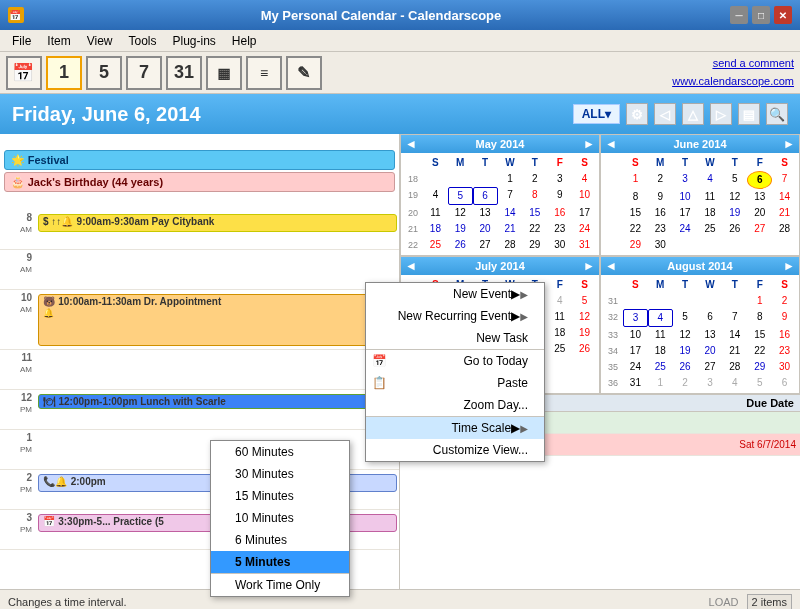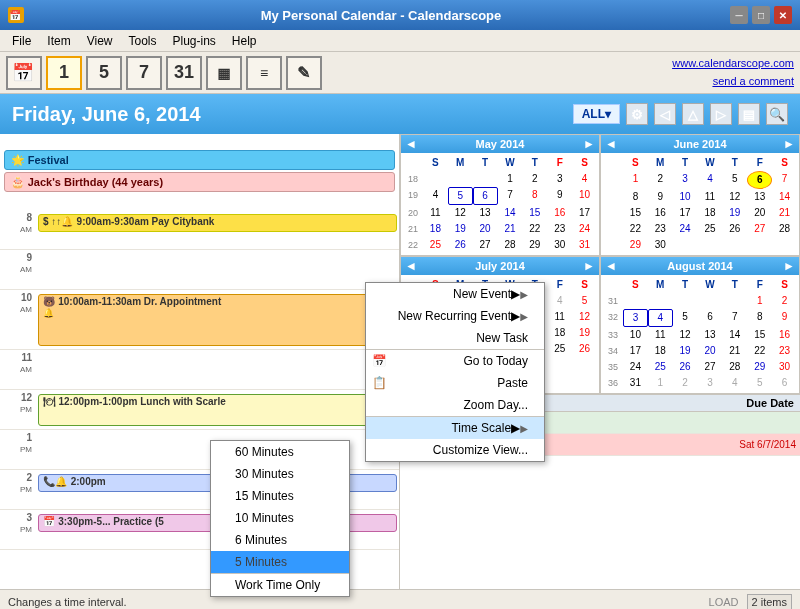--- a/index.html
+++ b/index.html
@@ -169,21 +169,21 @@
       left: 2px;
       right: 2px;
       border-radius: 3px;
       padding: 1px 4px;
       font-size: 10px;
       cursor: pointer;
       font-weight: bold;
     }
     .ev-pay { background: #fde047; border: 1px solid #c8c800; color: #333; top: 4px; height: 18px; }
     .ev-dr { background: #ffd080; border: 1px solid #d09000; color: #333; top: 4px; height: 34px; }
-    .ev-lunch { background: #fef9c3; border: 1px solid #60a030; color: #333; top: 4px; height: 32px; }
+    .ev-lunch { background: #3b82f6; border: 1px solid #60a030; color: #333; top: 4px; height: 15px; }
     .ev-alarm { background: #c8d8ff; border: 1px solid #6080cc; color: #333; top: 4px; height: 18px; }
     .ev-practice { background: #f0c8e8; border: 1px solid #c060a0; color: #333; top: 4px; height: 18px; }
 
     
     .right-panel {
       flex: 1;
       display: flex;
       flex-direction: column;
       background: #e8e4dc;
     }
@@ -309,21 +309,21 @@
       min-width: 140px;
       font-size: 12px;
     }
     .sub-item {
       padding: 4px 16px 4px 24px;
       cursor: pointer;
       display: flex;
       align-items: center;
       position: relative;
     }
-    .sub-item.active { background: #3399ff; color: #404040; }
+    .sub-item.active { background: #3399ff; color: #000000; font-weight: bold; }
     .sub-item.work-time {
       border-top: 1px solid #c8c4bc;
     }
   </style>
 </head>
 <body>
 
 <div class="titlebar">
   <div class="titlebar-icon">📅</div>
   <span class="titlebar-title">My Personal Calendar - Calendarscope</span>
@@ -347,22 +347,22 @@
   <div class="toolbar-btn">📅</div>
   <div class="toolbar-btn day active">1</div>
   <div class="toolbar-btn">5</div>
   <div class="toolbar-btn">7</div>
   <div class="toolbar-btn">31</div>
   <div class="toolbar-btn" style="font-size:14px;">▦</div>
   <div class="toolbar-btn" style="font-size:14px;">≡</div>
   <div class="toolbar-btn" style="font-size:16px;">✎</div>
   <div class="toolbar-spacer"></div>
   <div class="toolbar-links">
+    <div style="color:#0000cc;text-decoration:underline;cursor:pointer;">send a comment</div>
     <div style="color:#0000cc;text-decoration:underline;cursor:pointer;">www.calendarscope.com</div>
-    <div style="color:#0000cc;text-decoration:underline;cursor:pointer;">send a comment</div>
   </div>
 </div>
 
 <div class="dateheader">
   <span>Friday, June 6, 2014</span>
   <div class="dateheader-right">
     <div class="all-btn">ALL▾</div>
     <div class="header-icon-btn">⚙</div>
     <div class="header-icon-btn">◁</div>
     <div class="header-icon-btn">△</div>

